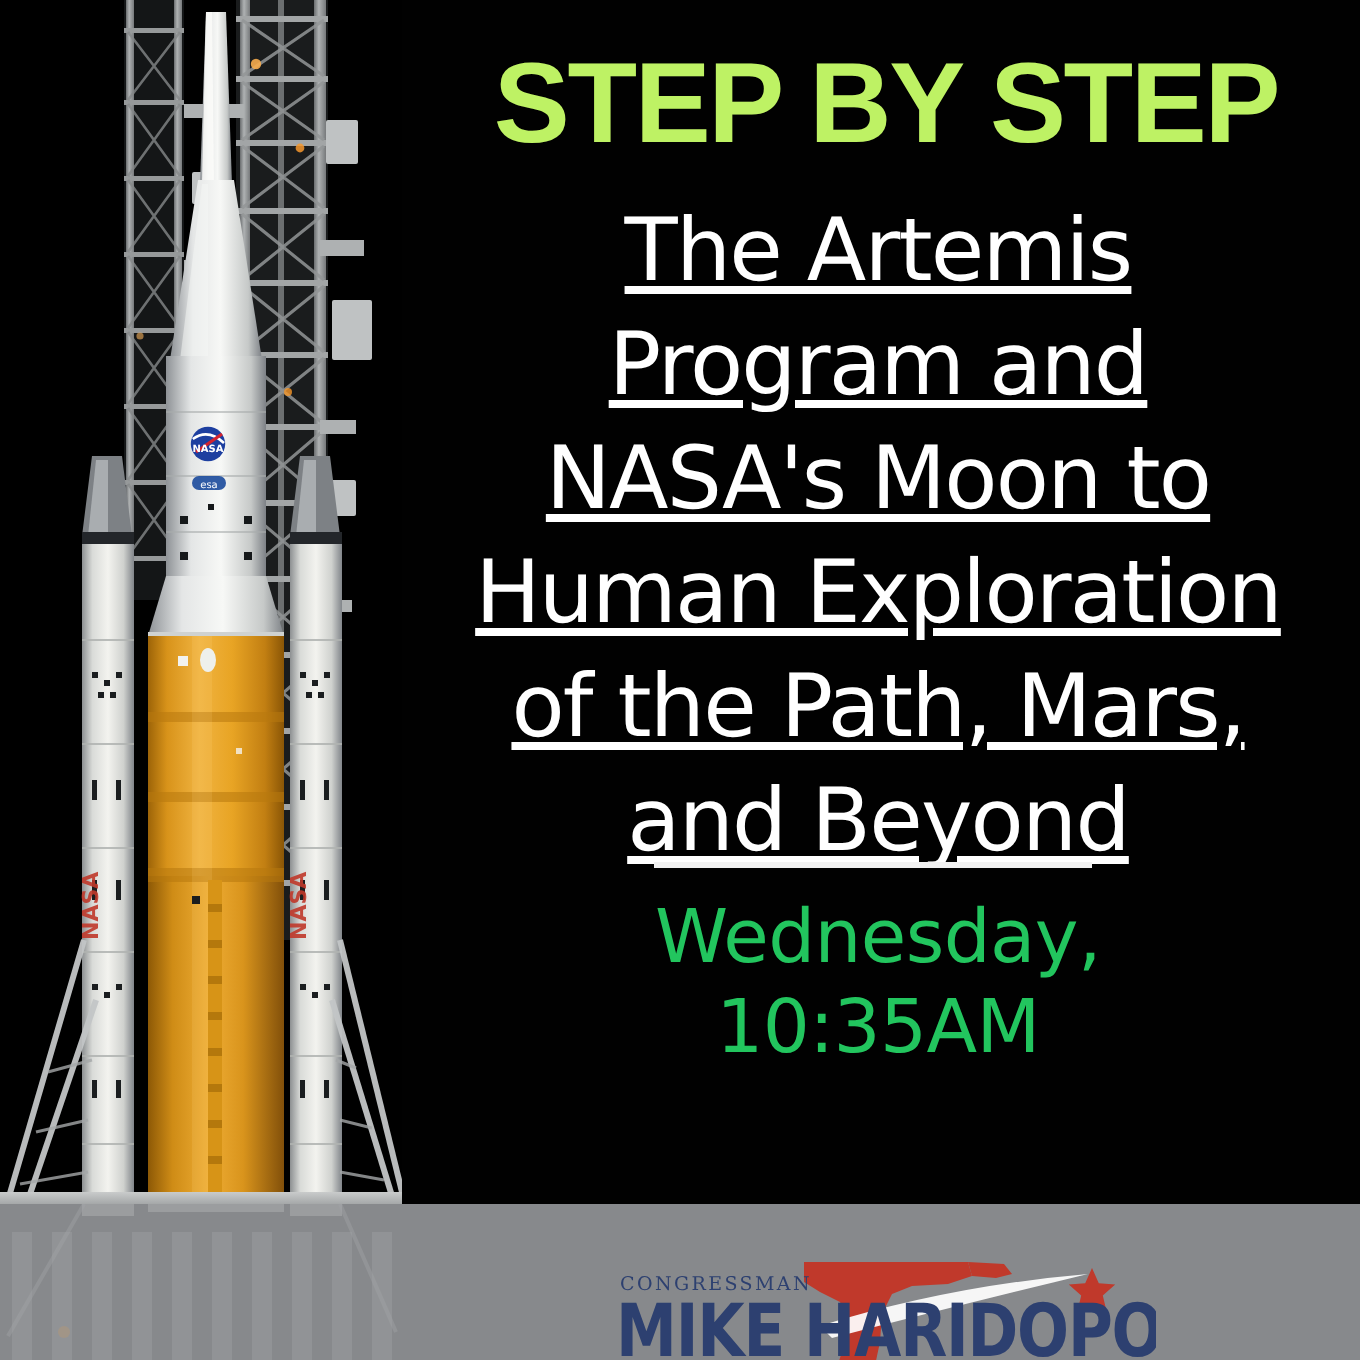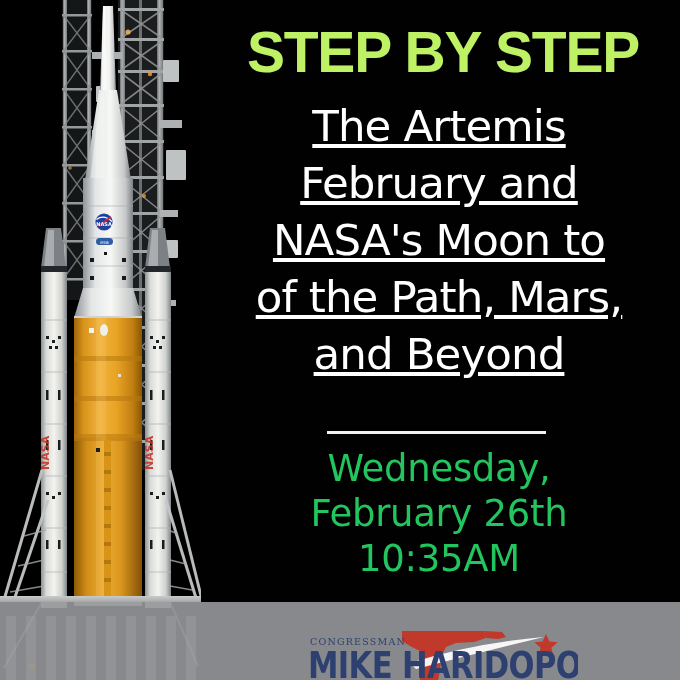--- a/index.html
+++ b/index.html
@@ -419,31 +419,31 @@
       </g>
     </svg>
   </div>
 
   <div class="content">
 
     <div class="headline">STEP BY STEP</div>
 
     <div class="subtitle">
       <span class="ln">The Artemis</span>
-      <span class="ln">February and</span>
+      <span class="ln">Program and</span>
       <span class="ln">NASA's Moon to</span>
+      <span class="ln">Human Exploration</span>
       <span class="ln">of the Path, Mars,</span>
       <span class="ln">and Beyond</span>
     </div>
 
     <div class="rule"></div>
 
     <div class="datetime">
       <span class="ln">Wednesday,</span>
-      <span class="ln">February 26th</span>
       <span class="ln">10:35AM</span>
     </div>
   </div>
 
   <div class="footer">
 
     <div class="footer-rockethint">
       <svg width="201" height="78" viewBox="0 0 201 78" preserveAspectRatio="none" aria-hidden="true">
         <g fill="#ffffff" opacity="0.55">
           <rect x="41" y="0" width="26" height="6"></rect>

